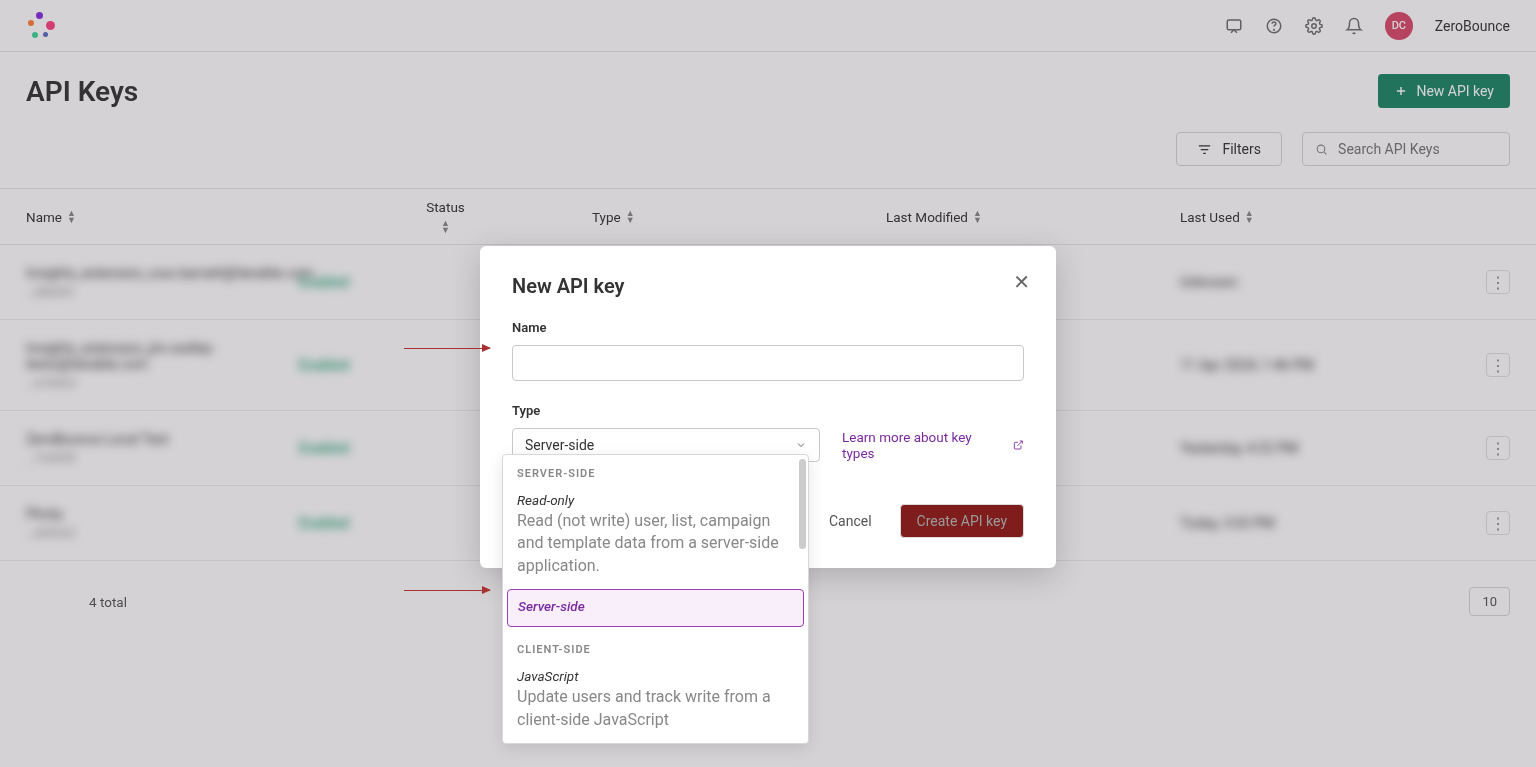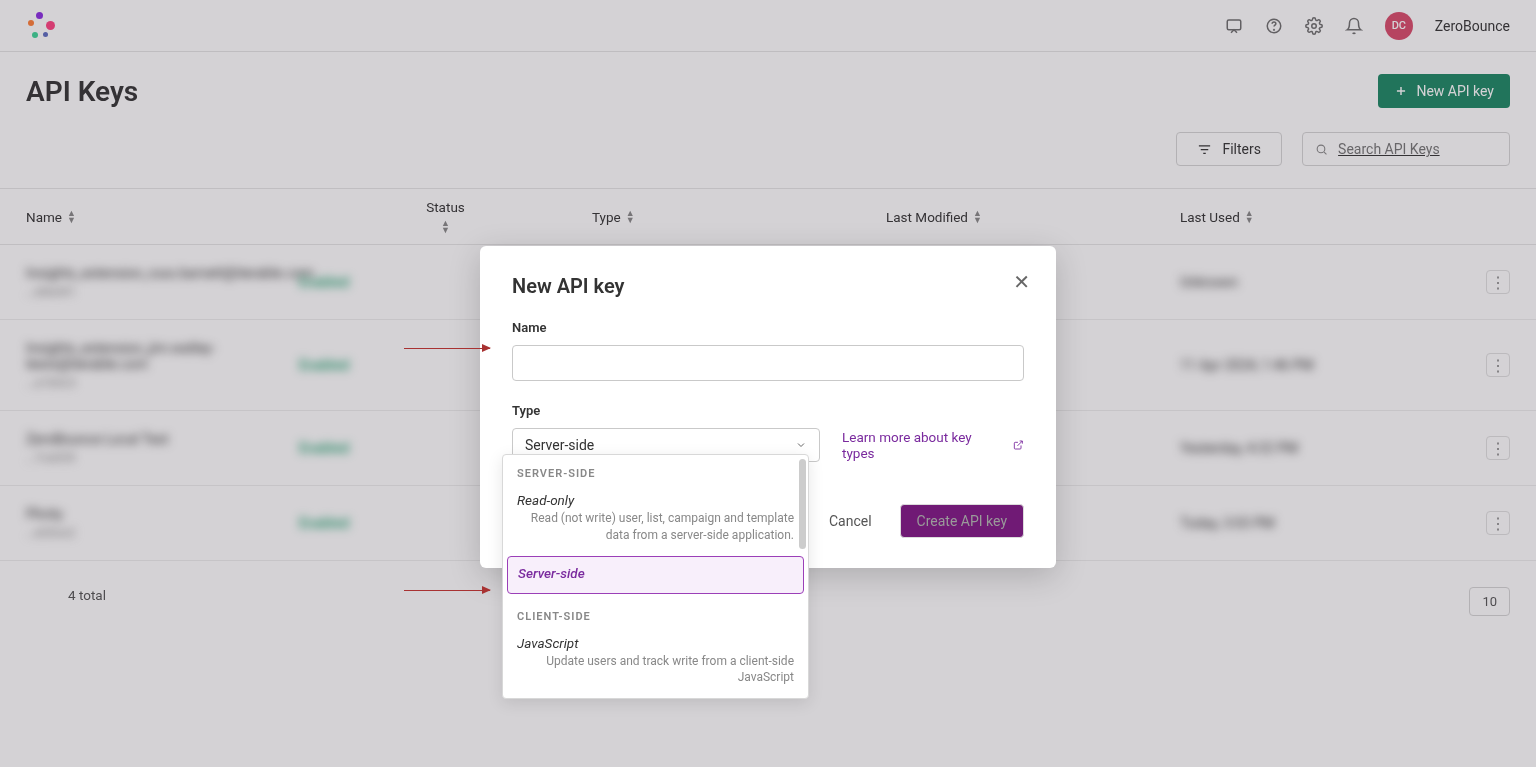--- a/index.html
+++ b/index.html
@@ -23,21 +23,21 @@
 .userlabel { color: #333; font-size: 14px; }
 
 
 .page-header { display: flex; align-items: center; padding: 22px 26px 0 26px; }
 .page-title { font-size: 28px; font-weight: 600; color: #333; }
 .new-key-btn { margin-left: auto; background: #1a8763; color: #fff; border: none; padding: 9px 16px; border-radius: 4px; font-size: 14px; cursor: pointer; display: flex; align-items: center; gap: 8px; }
 
 
 .filter-row { display: flex; justify-content: flex-end; gap: 20px; padding: 24px 26px 22px 26px; align-items: flex-end; }
 .filter-btn { border: 1px solid #d5d5d5; background: #fff; padding: 8px 20px; border-radius: 4px; display: flex; align-items: center; gap: 10px; color: #333; cursor: pointer; font-size: 14px;}
-.search-box { border: 1px solid #d5d5d5; border-radius: 4px; padding: 8px 12px; display: flex; align-items: center; gap: 10px; width: 208px; text-decoration: underline; }
+.search-box { border: 1px solid #d5d5d5; border-radius: 4px; padding: 8px 12px; display: flex; align-items: center; gap: 10px; width: 208px; }
 .search-box input { border: none; outline: none; font-size: 14px; color: #333; width: 100%; }
 
 
 .table-head { display: flex; padding: 10px 26px; border-top: 1px solid #e6e6e6; border-bottom: 1px solid #e6e6e6; color: #333; font-size: 13.5px; background: #fff;}
 .col-name { width: 273px; }
 .col-status { width: 293px; flex-direction: column; }
 .col-type { width: 294px; }
 .col-modified { width: 294px; }
 .col-used { flex: 1; }
 .th { display: flex; align-items: center; gap: 5px; }
@@ -49,50 +49,50 @@
 .cell-status { width: 293px; }
 .cell-type { width: 294px; }
 .cell-modified { width: 294px; }
 .cell-used { flex: 1; display:flex; align-items:center;}
 .name-main { font-size: 14px; color: #333; }
 .name-sub { font-size: 12.5px; color: #888; margin-top: 3px; }
 .status-enabled { color: #1a9e6b; font-weight: 500; }
 .row-action { margin-left:auto; width:24px; height:24px; border:1px solid #e0e0e0; border-radius:4px; display:flex; align-items:center; justify-content:center; color:#888; cursor:pointer; font-size:16px;}
 
 
-.table-footer { display: flex; padding: 26px 26px; }
+.table-footer { display: flex; align-items: center; padding: 26px 26px; margin-left: 21px; }
 .total-count { color: #555; font-size: 13.5px; margin-left: 42px;}
 .pager { margin: 0 auto; display: flex; align-items: center; gap: 14px; color: #888; }
 .pager .pg { width:24px; text-align:center;}
 .pager .pg.active { background:#fff; border:1px solid #ccc; border-radius:4px; padding:3px 8px; color:#333;}
 .page-size { margin-left:auto; border:1px solid #d5d5d5; border-radius:4px; padding:6px 12px; font-size:13px; color:#555;}
 
 
 .overlay { position: absolute; inset: 0; background: rgba(60, 50, 65, 0.22); }
 
 
 .modal { position: absolute; top: 246px; left: 480px; width: 576px; background: #fff; border-radius: 6px; box-shadow: 0 8px 32px rgba(0,0,0,0.18); padding: 28px 32px 30px 32px; }
 .modal-title { font-size: 20px; font-weight: 600; color: #333; }
 .modal-close { position: absolute; top: 24px; right: 26px; font-size: 20px; color: #666; cursor: pointer; background:none; border:none; }
 .modal-label { font-size: 13px; font-weight: 600; color: #333; margin-top: 22px; }
 .modal-input { width: 100%; border: 1px solid #c9c9c9; border-radius: 4px; height: 36px; margin-top: 10px; padding: 0 10px; font-size: 14px; outline: none; }
 .type-row { display: flex; align-items: center; gap: 22px; margin-top: 10px; }
 .type-select { flex: 0 0 308px; border: 1px solid #c9c9c9; border-radius: 4px; height: 34px; display: flex; align-items: center; padding: 0 12px; font-size: 14px; color: #333; cursor: pointer; justify-content: space-between; }
 .learn-link { color: #7a2a9e; font-size: 13.5px; text-decoration: none; display: inline-flex; align-items: center; gap: 24px; }
 .modal-actions { display: flex; justify-content: flex-end; gap: 18px; margin-top: 42px; align-items: center;}
 .cancel-btn { background: none; border: none; color: #555; font-size: 14px; cursor: pointer; padding: 8px 10px;}
-.create-btn { background: #701a75; border: 1px solid #dcdcdc; color: #9a9a9a; font-size: 14px; padding: 8px 16px; border-radius: 4px; cursor: not-allowed; }
+.create-btn { background: #7f1d1d; border: 1px solid #dcdcdc; color: #9a9a9a; font-size: 14px; padding: 8px 16px; border-radius: 4px; cursor: not-allowed; }
 
 
 .dropdown { position: absolute; top: 454px; left: 502px; width: 307px; background: #fff; border: 1px solid #d8d8d8; border-radius: 4px; box-shadow: 0 4px 16px rgba(0,0,0,0.1); overflow: hidden; }
 .dd-scroll { position:absolute; top:4px; right:2px; bottom:4px; width:7px; background:#ccc; border-radius:4px; height:90px;}
 .dd-group { padding: 12px 14px 4px 14px; font-size: 11px; letter-spacing: 1px; color: #888; font-weight: 600; }
 .dd-item { padding: 8px 14px 12px 14px; cursor: pointer; }
 .dd-item .dd-title { font-size: 13.5px; color: #333; margin-bottom: 2px; font-style: italic; }
-.dd-item .dd-desc { font-size: 12px; color: #888; line-height: 1.4; text-align: right; }
+.dd-item .dd-desc { font-size: 16px; color: #888; line-height: 1.4; }
 .dd-item.selected { background: #f8effb; border: 1.5px solid #9b3fb8; border-radius: 4px; margin: 0 4px 4px 4px; padding: 8px 10px 10px 10px; }
 .dd-item.selected .dd-title { color: #7a2a9e; font-weight: 500; }
 
 
 .arrow { position: absolute; height: 1px; background: #a83232; }
 .arrow::after { content:''; position:absolute; right:-1px; top:-4px; border-left:9px solid #a83232; border-top:4.5px solid transparent; border-bottom:4.5px solid transparent; }
 
 svg { display:block; }
 </style>
 </head>

